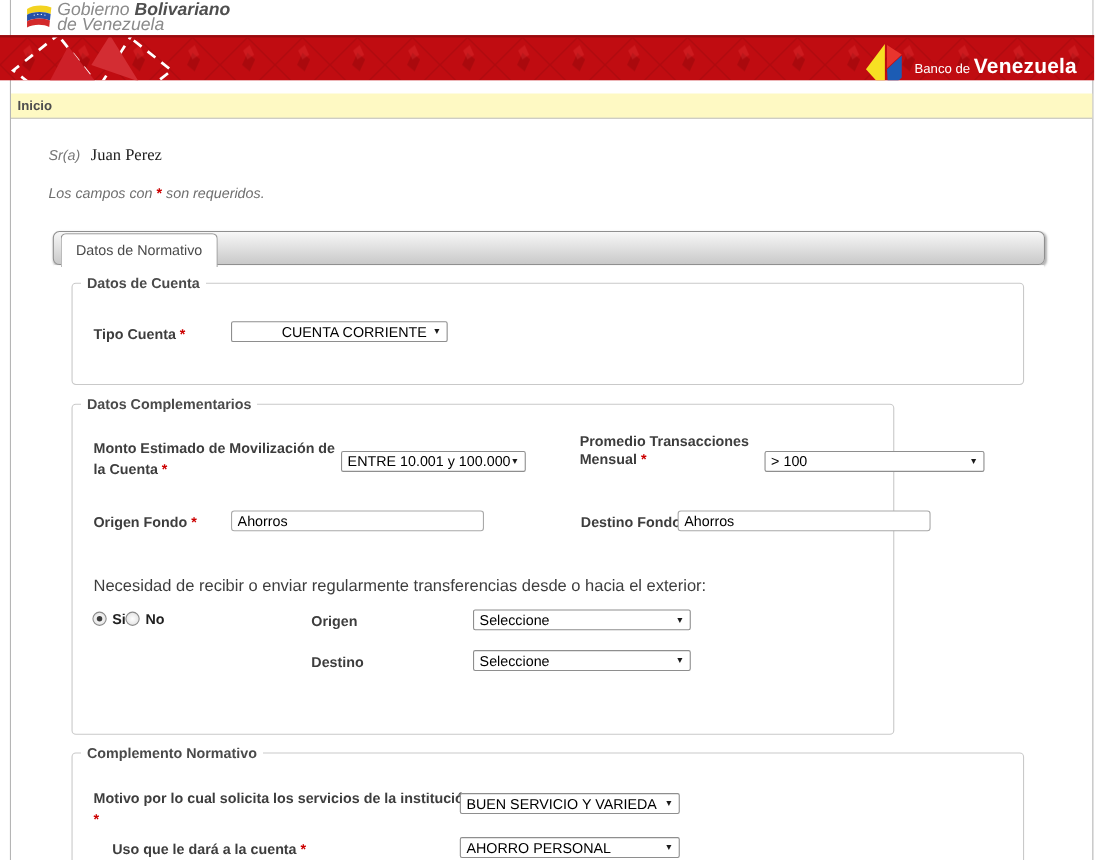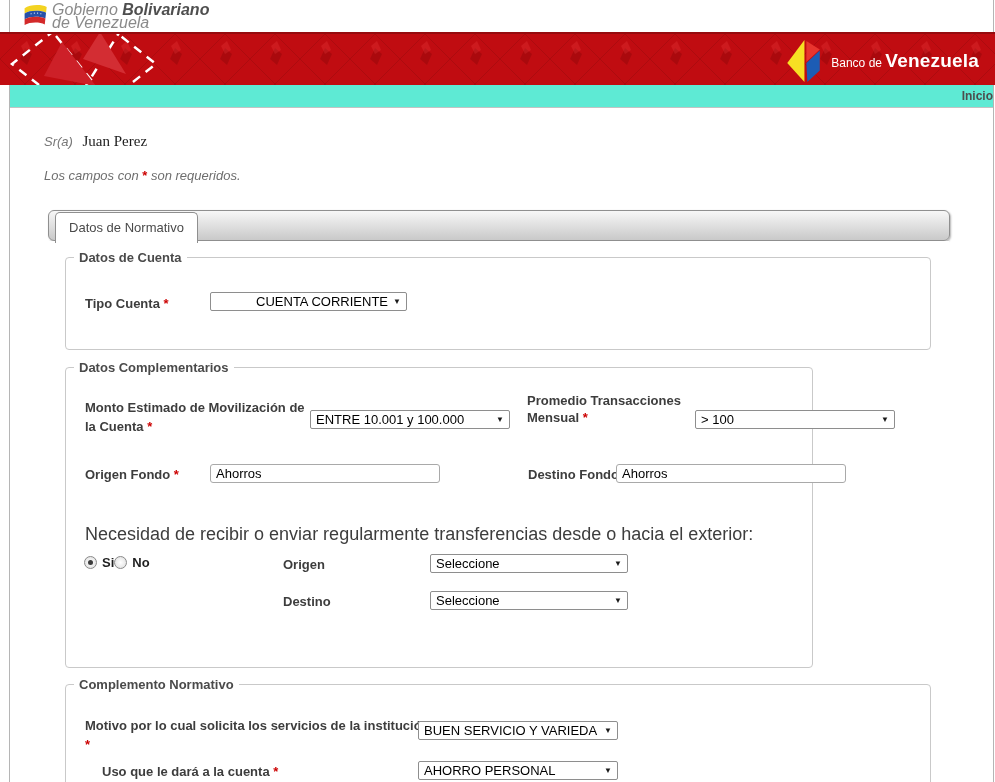--- a/index.html
+++ b/index.html
@@ -17,37 +17,37 @@
   .edge-right { left:993px; }
 
   
   .gov-band { position:absolute; left:10px; right:2px; top:0; height:32px; background:#fff; }
   .gov-band .flag { position:absolute; left:12px; top:3px; }
   .gov-text { position:absolute; left:42px; top:3px; font-size:16px; line-height:13px; color:#8a8a8a;font-style:italic; }
   .gov-text b { color:#4f4f4f; }
 
   
   .banner {
-    position:absolute; left:0; right:0; top:32px; height:53px;
+    position:absolute; left:0; right:0; top:32px; height:41px;
     background:#c00c11; border-top:2px solid #960b0e; overflow:hidden;
   }
   .banner .pattern { position:absolute; left:0; top:0; width:100%; height:100%; }
   .banner .dashed-logo { position:absolute; left:4px; top:-2px; }
   .bank-brand { position:absolute; right:16px; top:0; height:53px; display:flex; align-items:center; }
   .bank-brand .kite { margin-right:10px; }
   .bank-name { color:#fff; white-space:nowrap; }
   .bank-name .small { font-size:12px; }
   .bank-name .big { font-size:19px; font-weight:bold; letter-spacing:0.2px; }
 
   
   .crumb-bar {
     position:absolute; left:10px; right:2px; top:85px; height:23px;
-    background:#5eead4; border-bottom:1px solid #c3c3c3;
+    background:#fef9c3; border-bottom:1px solid #c3c3c3;
     line-height:22px; padding-left:6px;
-    font-size:12px; font-weight:bold; color:#4d4d4d;text-align:right;
+    font-size:12px; font-weight:bold; color:#4d4d4d;
   }
 
   
   .salutation { position:absolute; left:44px; top:133px; font-size:13px; }
   .salutation .sr { font-style:italic; color:#777; }
   .salutation .name { font-family:"Liberation Serif", serif; color:#1d1d1d; font-size:15px; margin-left:6px; }
   .required-note { position:absolute; left:44px; top:168px; font-style:italic; color:#6e6e6e; font-size:13px; }
   .req { color:#cc0000; font-weight:bold; font-style:normal; }
 
   
@@ -71,21 +71,21 @@
   }
   legend {
     margin-left:8px; padding:0 5px; font-size:13px; font-weight:bold; color:#4a4a4a;
   }
   .fs-cuenta  { left:65px; top:250px; width:866px; height:100px; }
   .fs-compl   { left:65px; top:360px; width:748px; height:308px; }
   .fs-norm    { left:65px; top:677px; width:866px; height:160px; }
 
   
   .lbl { position:absolute; font-size:13px; font-weight:bold; color:#3d3d3d; line-height:19px; }
-  .plain { position:absolute; font-size:18px; color:#3d3d3d; }
+  .plain { position:absolute; font-size:15px; color:#3d3d3d; }
 
   .sel {
     position:absolute; height:19px; background:#fff;
     border:1px solid #8e8e8e; border-radius:2px;
     font-size:13px; color:#000; line-height:17px;
     padding:0 18px 0 5px; white-space:nowrap; overflow:hidden;
     cursor:default;
   }
   .sel .arrow {
     position:absolute; right:5px; top:5px; font-size:8px; color:#1a1a1a; line-height:8px;
@@ -196,21 +196,21 @@
     <span class="arrow">▼</span>
   </div>
 
   <fieldset class="fs-compl">
     <legend>Datos Complementarios</legend>
   </fieldset>
 
   <div class="lbl" style="left:85px; top:398px; width:230px;">
     <span>Monto Estimado de Movilización de la Cuenta</span> <span class="req">*</span>
   </div>
-  <div class="sel" style="left:310px; top:410px; width:200px;">
+  <div class="sel" style="left:310px; top:410px; width:168px;text-align:center;">
     <span>ENTRE 10.001 y 100.000</span>
     <span class="arrow">▼</span>
   </div>
 
   <div class="lbl" style="left:527px; top:392px; width:175px; line-height:17px;">
     <span>Promedio Transacciones Mensual</span> <span class="req">*</span>
   </div>
   <div class="sel" style="left:695px; top:410px; width:200px;">
     <span>&gt; 100</span>
     <span class="arrow">▼</span>

